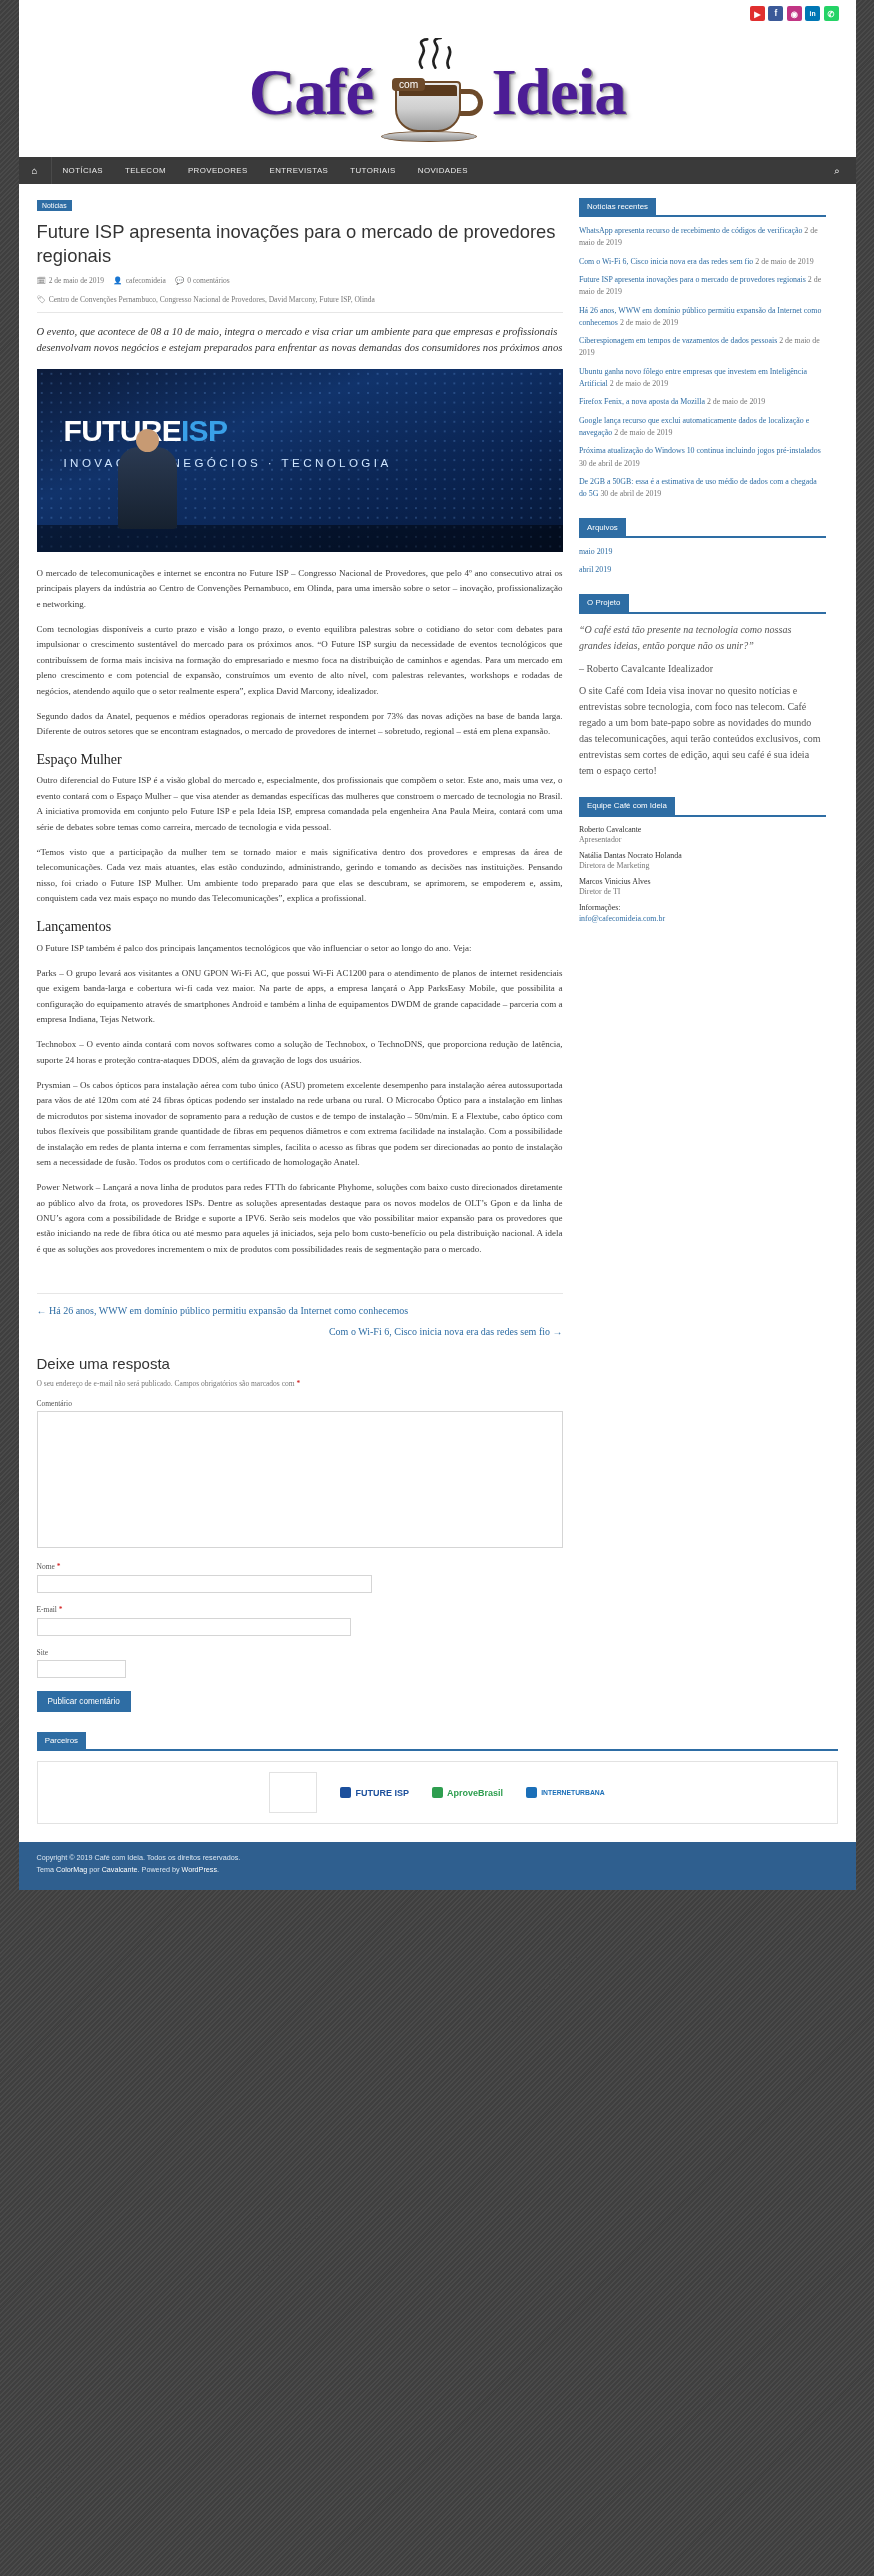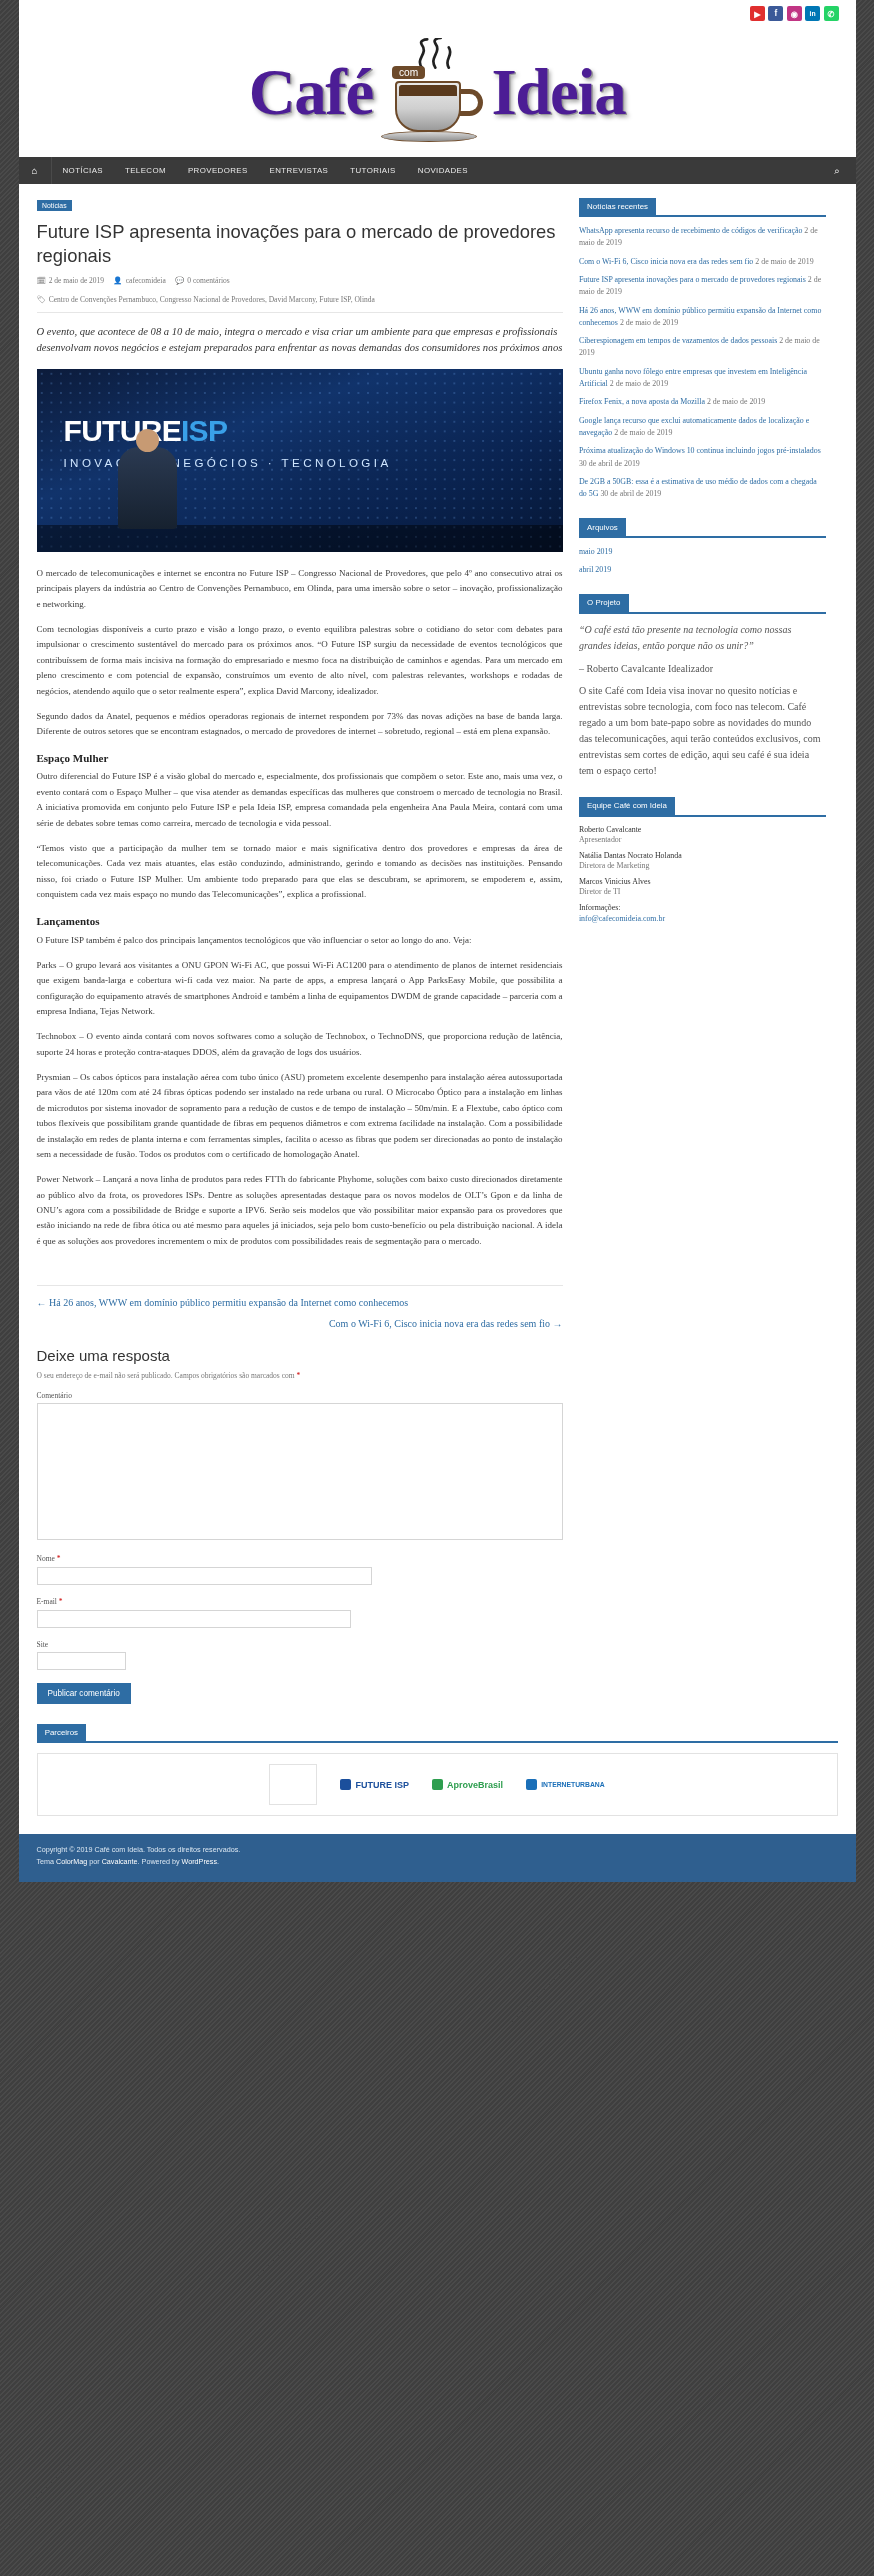--- a/index.html
+++ b/index.html
@@ -78,21 +78,21 @@
     border-radius:0 15px 15px 0;
   }
   .saucer {
     position:absolute; bottom:6.8px; left:5.5px;
     width:96px; height:11px;
     background:linear-gradient(180deg,#d8d8d8,#8f8f8f);
     border-radius:50%;
     border:1.4px solid #6d4a2a;
   }
   .com-badge {
-    position:absolute; top:30px; left:16.4px;
+    position:absolute; top:42px; left:16.4px;
     background:#6d4a2a; color:#fff;
     font-family:"Liberation Sans", sans-serif;
     font-size:10.2px; padding:1.4px 6.8px; border-radius:4px;
     z-index:4;
   }
   
   .navbar {
     background:#3a3a3a;
     height:27px;
     display:flex;
@@ -192,21 +192,21 @@
     background:rgba(0,0,0,.45);
   }
   .body-text p {
     font-size:9px;
     line-height:1.72;
     text-align:justify;
     margin:0 0 9.6px 0;
     color:#3a3a3a;
   }
   .body-text h3 {
-    font-size:11px; font-weight:bold; margin:12.3px 0 5.5px 0; color:#222;
+    font-size:14px; font-weight:normal; margin:12.3px 0 5.5px 0; color:#222;
   }
   .post-nav {
     margin-top:36px;
     border-top:0.7px solid #e6e6e6;
     padding-top:11px;
     font-size:10px;
     color:#2e6da4;
   }
   .post-nav a { color:#2e6da4; text-decoration:none; display:block; margin-bottom:9.6px; }
   .post-nav .next { text-align:right; }

